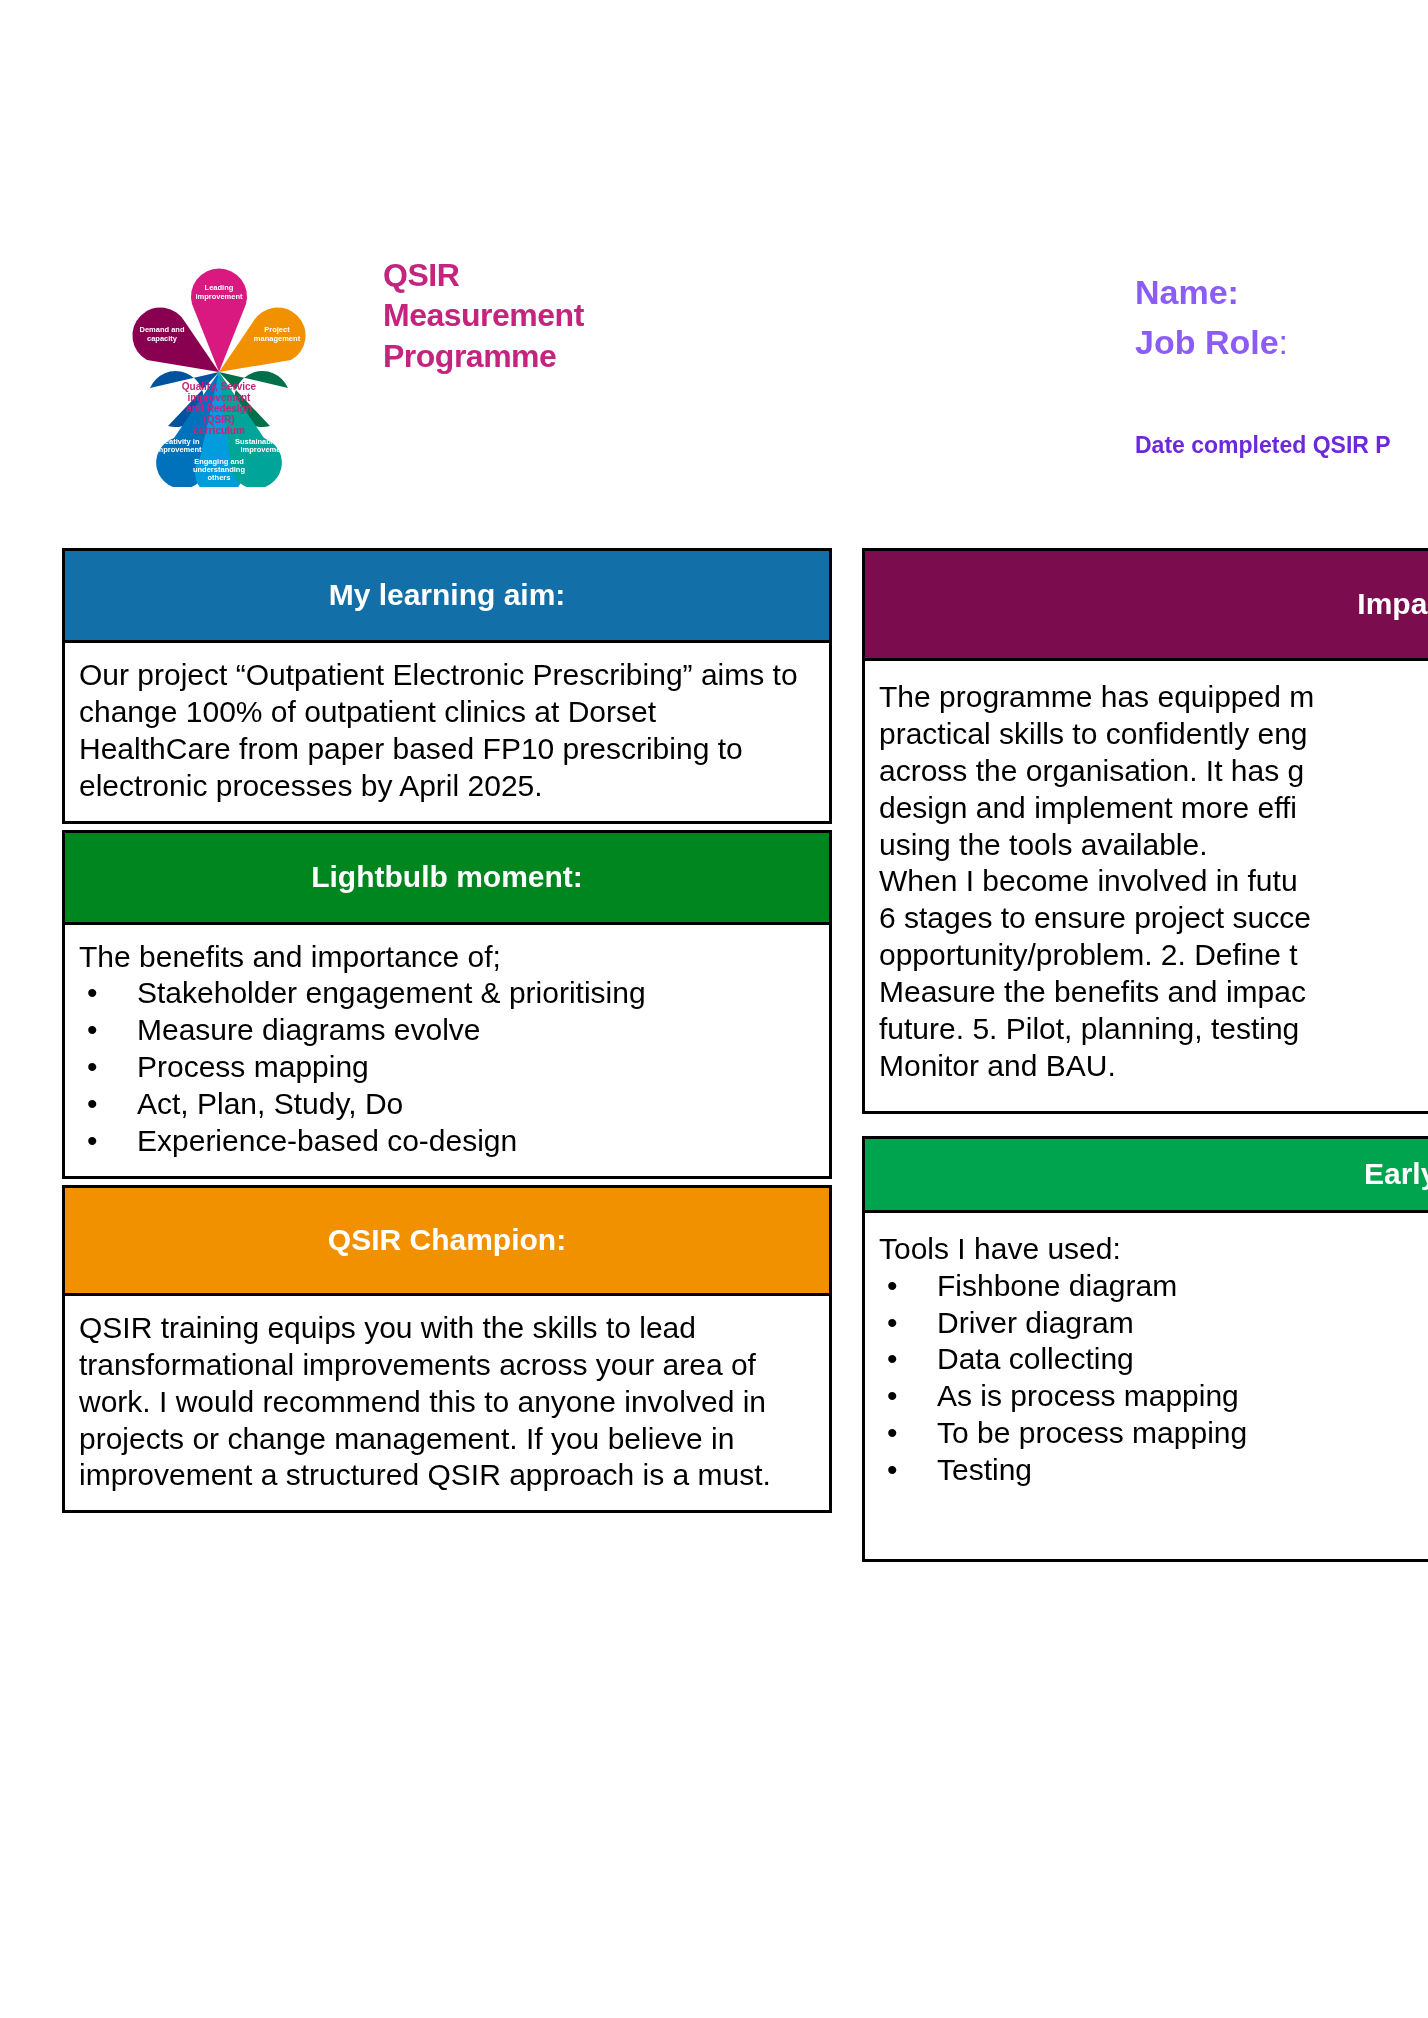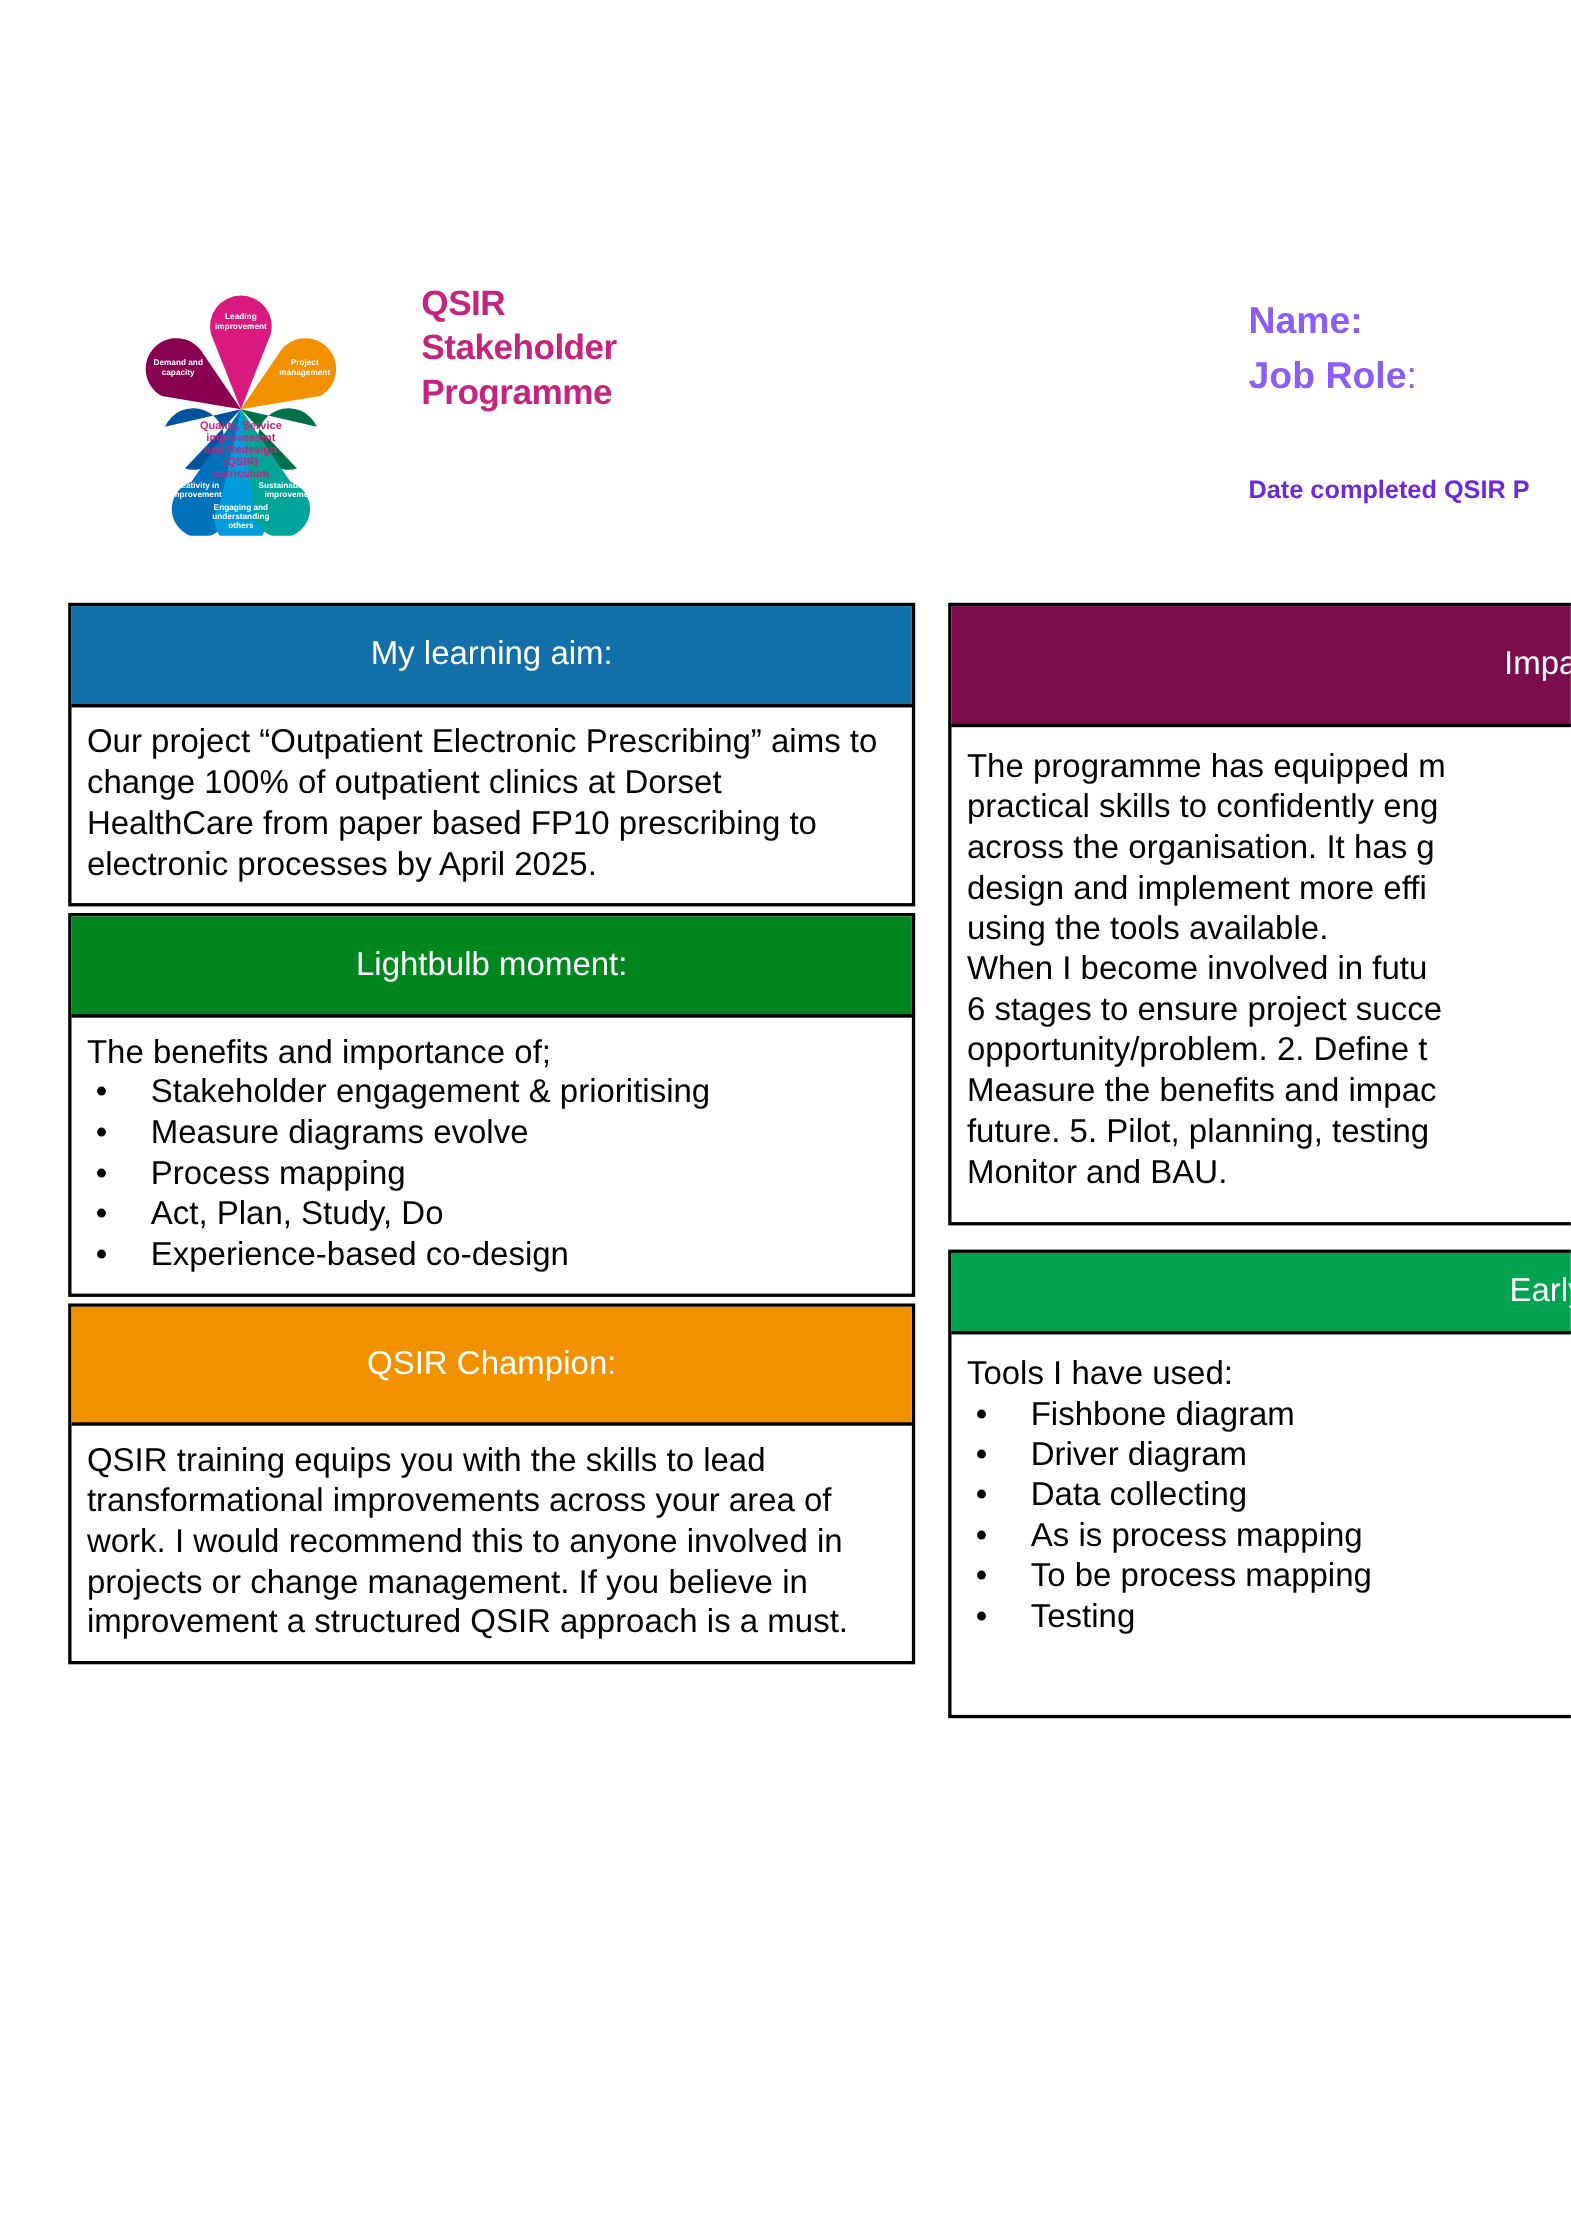--- a/index.html
+++ b/index.html
@@ -89,21 +89,21 @@
     border: 3px solid #000000;
     background: #ffffff;
     box-sizing: border-box;
     margin-bottom: 0px;
   }
   .card + .card { margin-top: 6px; }
 
   .card-header {
     text-align: center;
     color: #ffffff;
-    font-weight: normal;
+    font-weight: bold;
     font-size: 30px;
     line-height: 1.1;
     padding: 18px 10px 20px 10px;
     border-bottom: 3px solid #000;
     box-sizing: border-box;
   }
   .card-header.tall { min-height: 92px; display: flex; align-items: center; justify-content: center; }
 
   .card-body {
     padding: 14px 14px 16px 14px;
@@ -189,21 +189,21 @@
         <text x="131" y="169">improvement</text>
         <text x="131" y="180">and Redesign</text>
         <text x="131" y="191">(QSIR)</text>
         <text x="131" y="202">curriculum</text>
       </g>
     </svg>
   </div>
 
   <div id="title-block">
     <div>QSIR</div>
-    <div>Stakeholder</div>
+    <div>Measurement</div>
     <div>Programme</div>
   </div>
 
   <div id="id-block">
     <div class="id-line">Name:</div>
     <div class="id-line"><span>Job Role</span><span class="thin">:</span></div>
   </div>
   <div id="date-line">Date completed QSIR P</div>
 </div>
 

